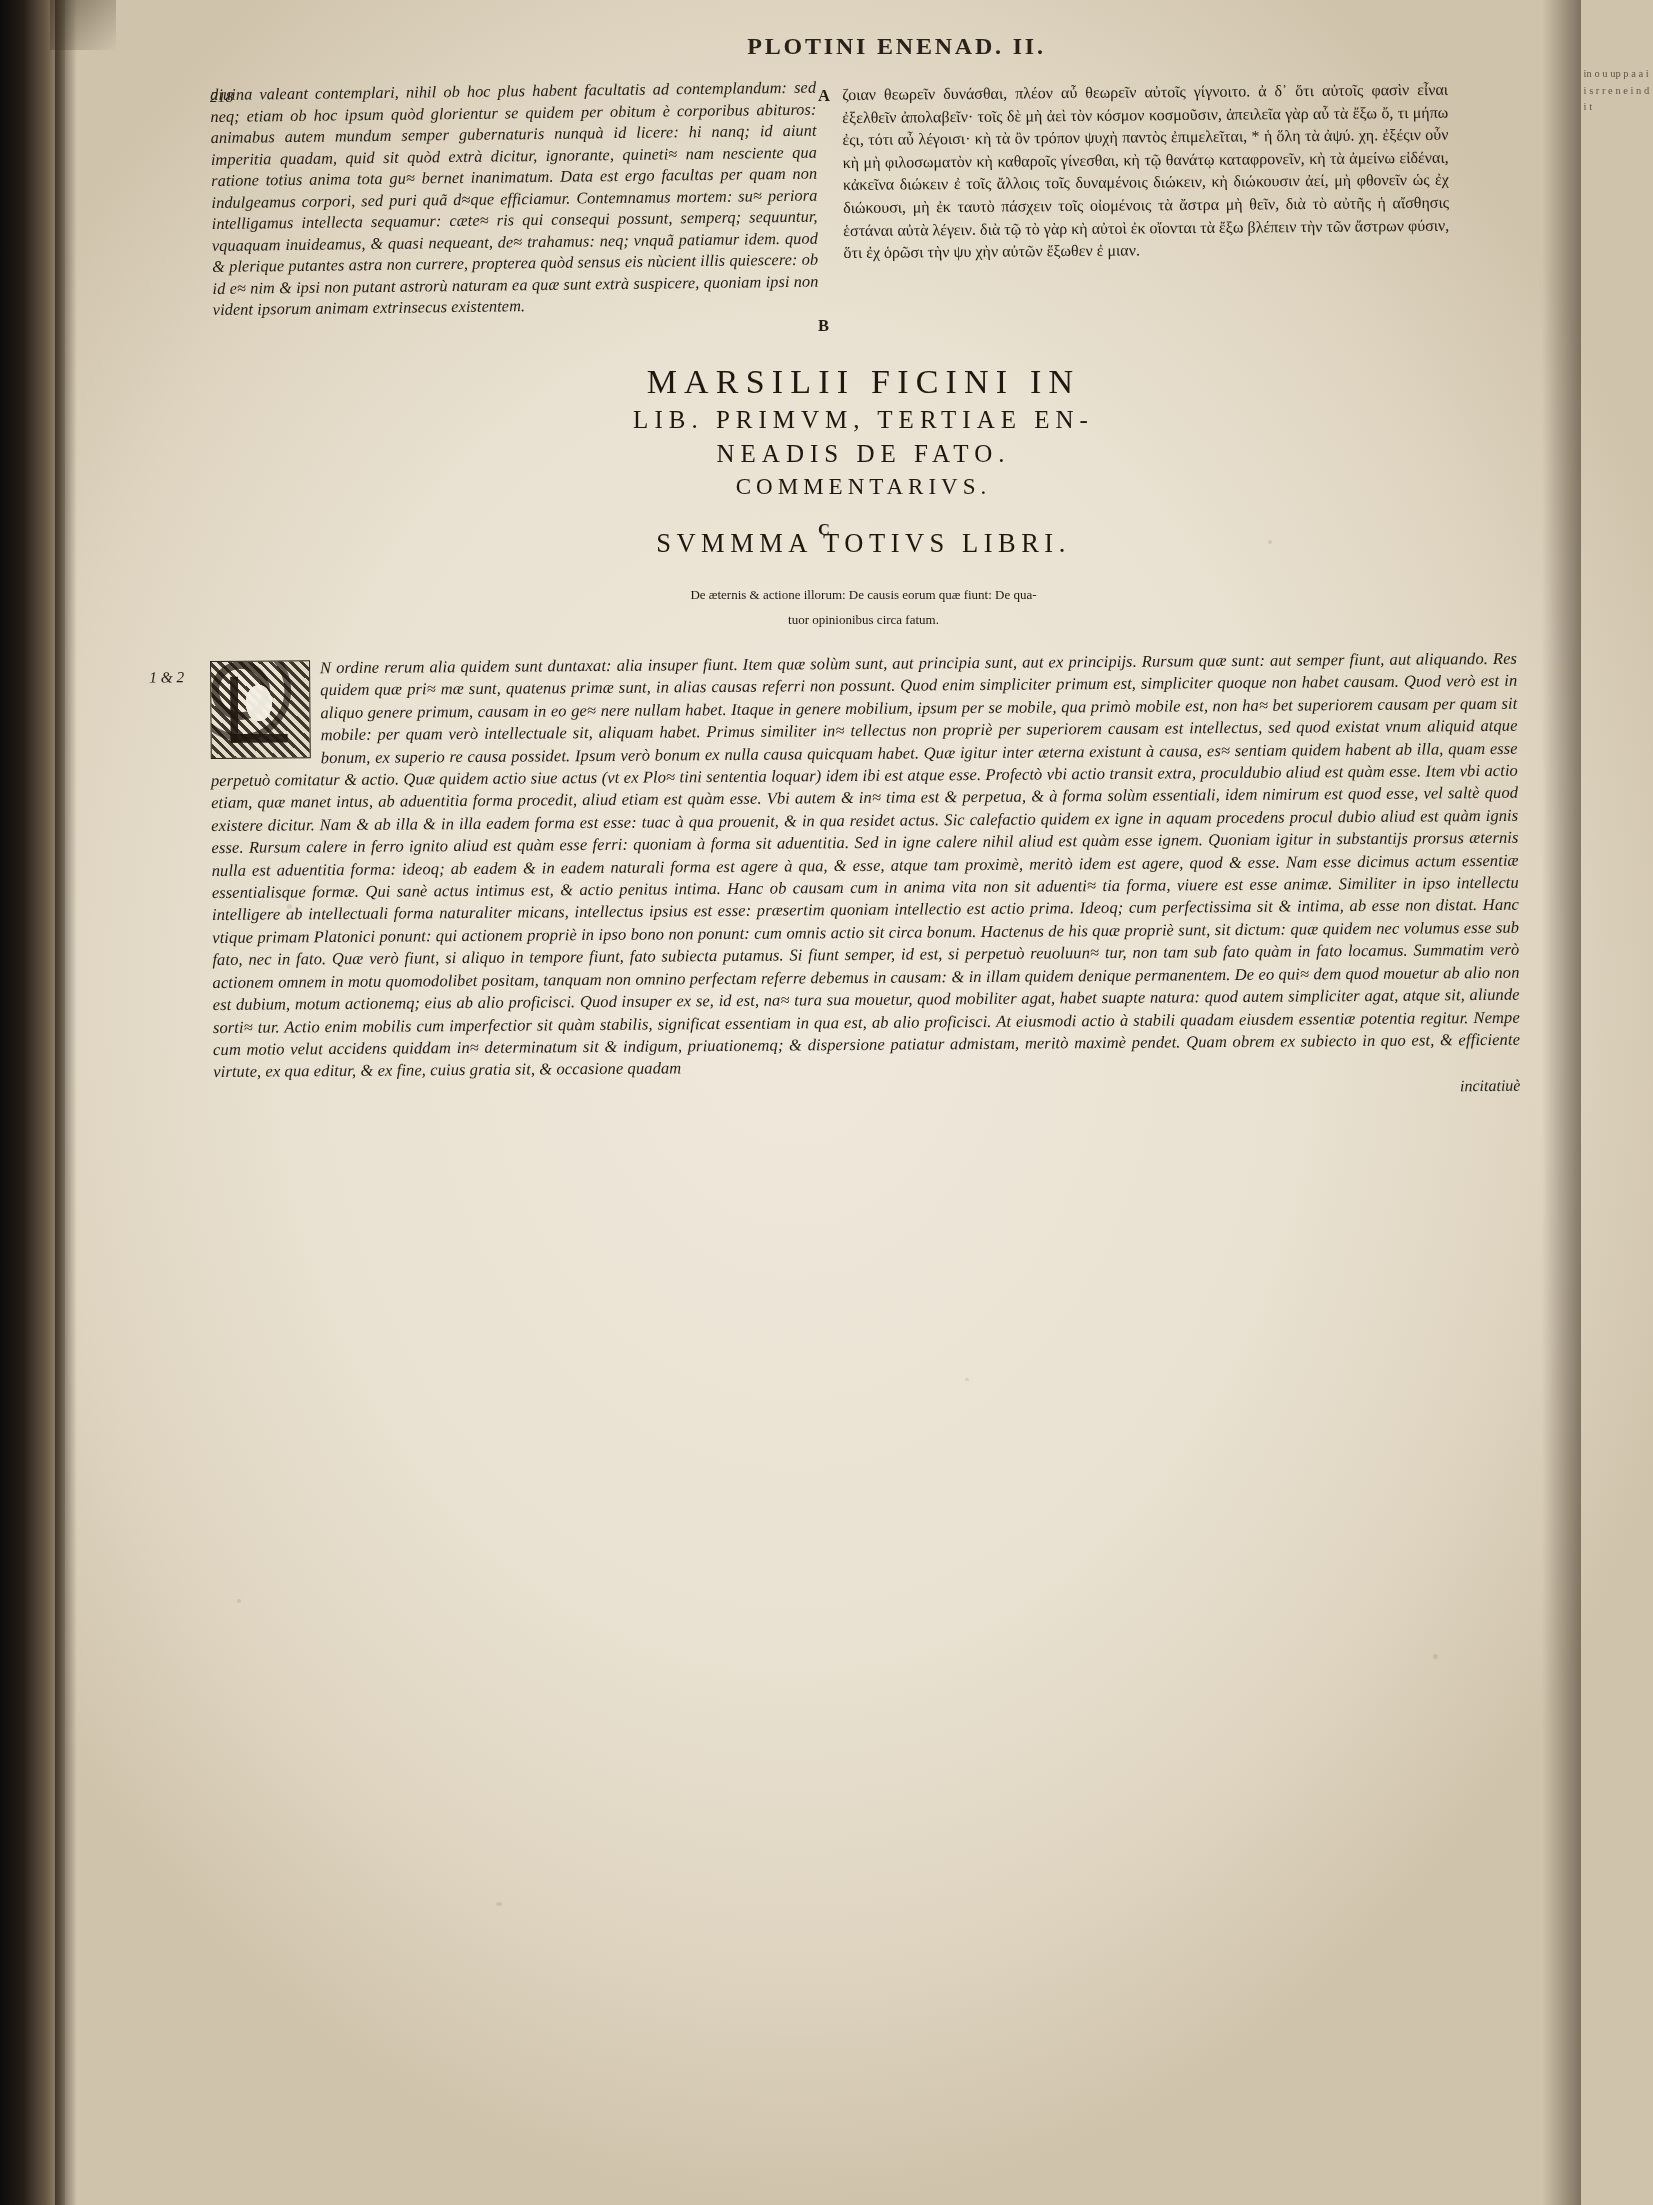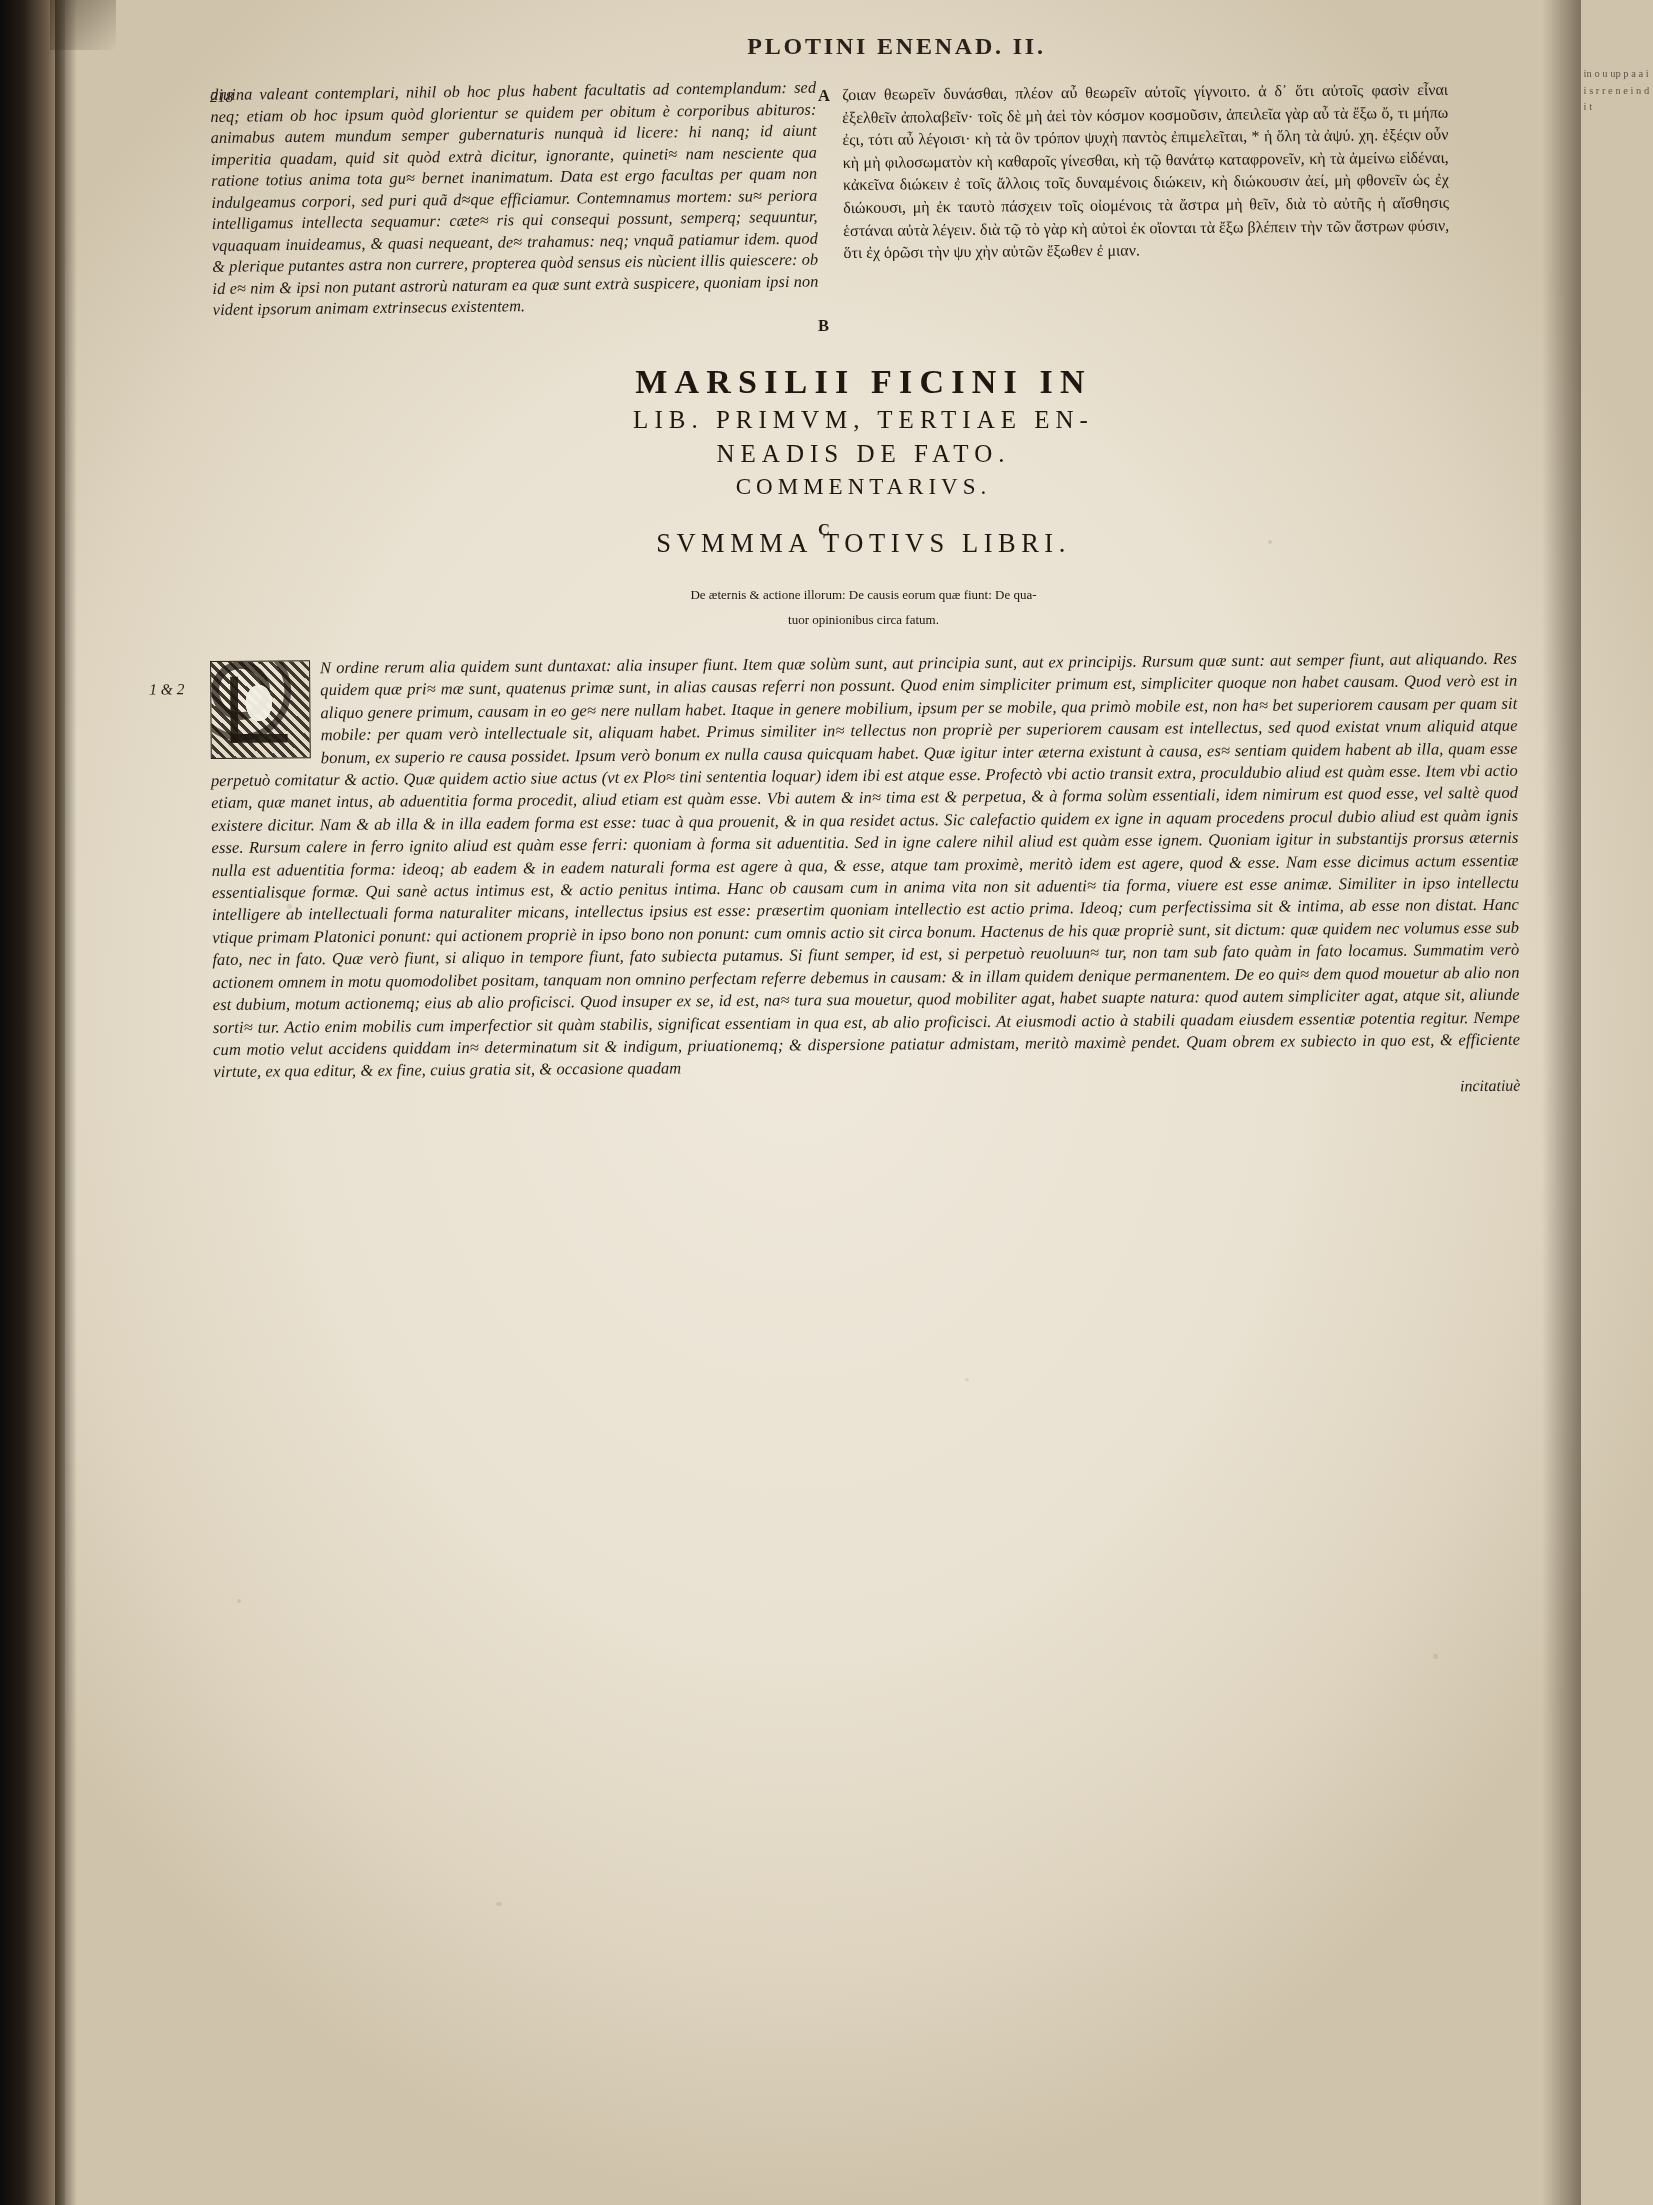--- a/index.html
+++ b/index.html
@@ -150,21 +150,21 @@
   
   .heading-block {
     margin-top: 39px;
     text-align: center;
     color: #1e1811;
   }
   .h-main {
     font-size: 34px;
     letter-spacing: 7.2px;
     line-height: 43px;
-    font-weight: 700;
+    font-weight: 400;
   }
   .h-sub {
     font-size: 25px;
     letter-spacing: 6px;
     line-height: 34px;
   }
   .h-sub2 {
     font-size: 23px;
     letter-spacing: 5px;
     line-height: 32px;
@@ -189,21 +189,20 @@
     transform: rotate(-0.45deg);
     transform-origin: left top;
   }
   .sidenote {
     position: absolute;
     left: -61px;
     top: 10px;
     font-size: 15.4px;
     font-style: italic;
     color: #241d16;
-    margin-top: 12px;
   }
   .dropcap {
     float: left;
     width: 98px;
     height: 96px;
     margin: 3.3px 10px 1.1px 0;
     border: 1.7px solid #2a221a;
     background:
       repeating-linear-gradient(45deg, rgba(35,28,20,.85) 0 3.3px, rgba(235,228,213,.2) 3.3px 7.2px),
       radial-gradient(circle at 30% 30%, #efe7d7 0 22%, rgba(40,32,22,.9) 23% 30%, #e7dfcd 31% 45%, rgba(40,32,22,.85) 46% 52%, #ded5c1 53% 100%);

